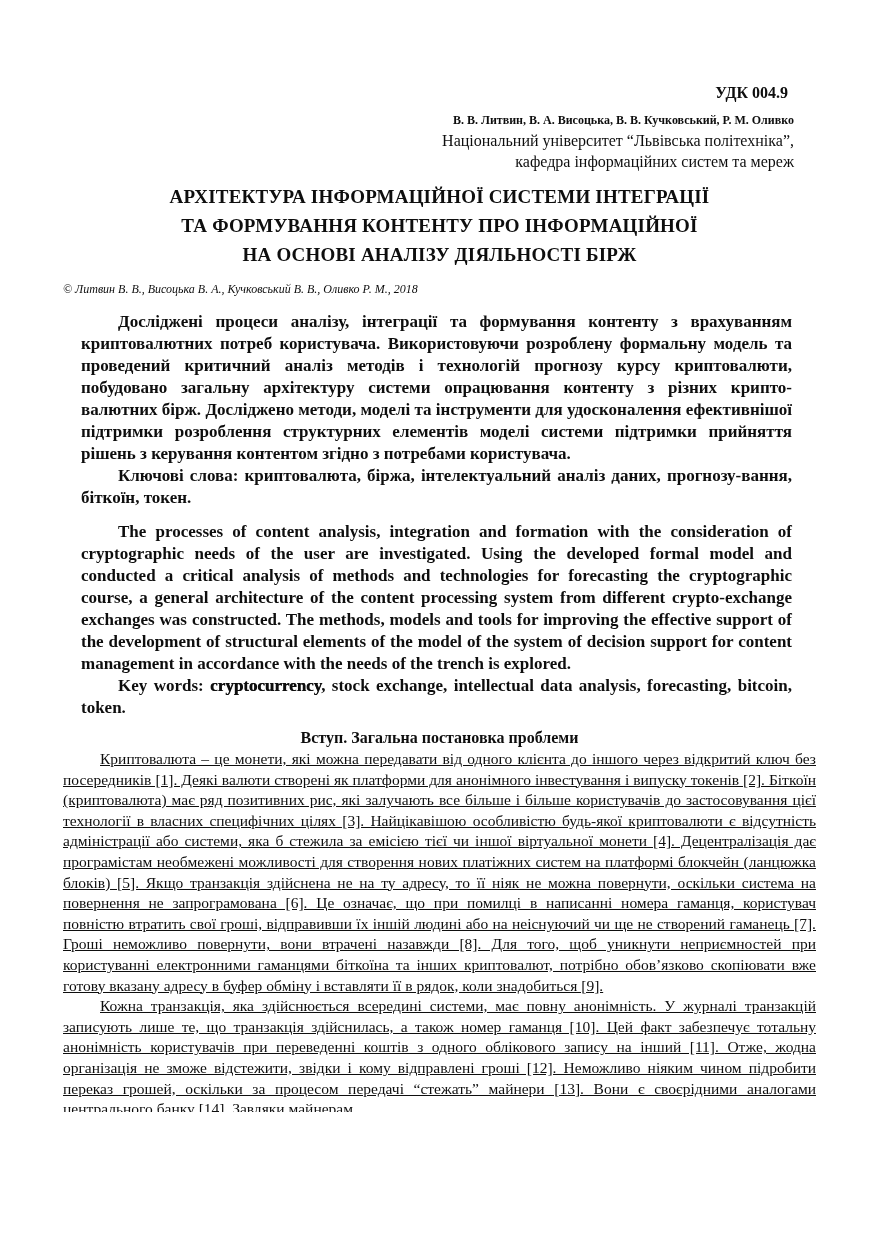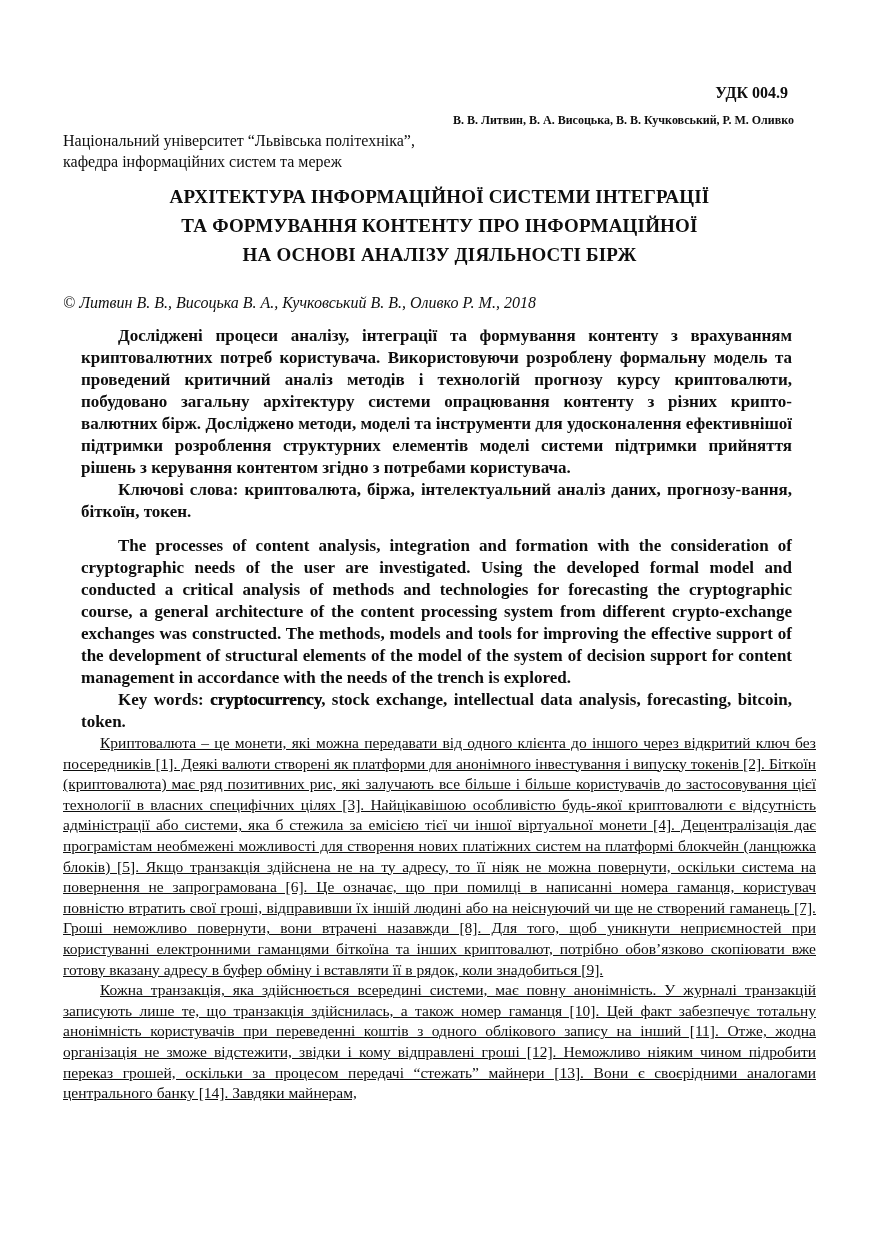--- a/index.html
+++ b/index.html
@@ -7,23 +7,23 @@
     position:relative;
     width:876px;height:1112px;
     background:#ffffff;
     overflow:hidden;
     font-family:"Liberation Serif","DejaVu Serif",serif;
     color:#0e0e0e;
   }
   .content{position:absolute;left:63px;top:84px;width:753px;}
   .udc{text-align:right;padding-right:28px;font-weight:bold;font-size:16px;line-height:18px;}
   .authors{margin-top:9px;text-align:right;padding-right:22px;font-weight:bold;font-size:12px;line-height:19px;}
-  .affil{text-align:left;padding-right:22px;font-size:16px;line-height:21px;}
+  .affil{text-align:right;padding-right:22px;font-size:16px;line-height:21px;}
   .title{margin-top:10px;text-align:center;font-weight:bold;font-size:19px;line-height:29px;letter-spacing:0.2px;}
-  .copyright{margin-top:24px;font-style:italic;font-size:16px;line-height:20px;}
+  .copyright{margin-top:10px;font-style:italic;font-size:12px;line-height:20px;}
   .abstract{margin:12px 24px 0 18px;font-weight:bold;font-size:17px;line-height:22px;text-align:justify;}
   .abstract p{margin:0;text-indent:37px;}
   .abstract.en{margin-top:12px;}
   .xbold{text-shadow:0.45px 0 0 currentColor;}
   .section-heading{margin-top:8px;text-align:center;font-weight:bold;font-size:16px;line-height:22px;}
   .body-par{margin:0;font-size:15.5px;line-height:20.6px;text-align:justify;text-indent:37px;text-decoration:underline;}
   .page-number{position:absolute;top:1144px;left:0;width:100%;text-align:right;font-size:15px;line-height:18px;}
   .repo-footer{
     position:absolute;top:1196px;left:0;width:100%;
     text-align:center;
@@ -56,20 +56,21 @@
     <div class="abstract uk">
       <p>Досліджені процеси аналізу, інтеграції та формування контенту з врахуванням криптовалютних потреб користувача. Використовуючи розроблену формальну модель та проведений критичний аналіз методів і технологій прогнозу курсу криптовалюти, побудовано загальну архітектуру системи опрацювання контенту з різних крипто-валютних бірж. Досліджено методи, моделі та інструменти для удосконалення ефективнішої підтримки розроблення структурних елементів моделі системи підтримки прийняття рішень з керування контентом згідно з потребами користувача.</p>
       <p><span>Ключові слова:</span><span> криптовалюта, біржа, інтелектуальний аналіз даних, прогнозу-вання, біткоїн, токен.</span></p>
     </div>
 
     <div class="abstract en">
       <p>The processes of content analysis, integration and formation with the consideration of cryptographic needs of the user are investigated. Using the developed formal model and conducted a critical analysis of methods and technologies for forecasting the cryptographic course, a general architecture of the content processing system from different crypto-exchange exchanges was constructed. The methods, models and tools for improving the effective support of the development of structural elements of the model of the system of decision support for content management in accordance with the needs of the trench is explored.</p>
       <p><span>Key words: </span><span class="xbold">cryptocurrency</span><span>, stock exchange, intellectual data analysis, forecasting, bitcoin, token.</span></p>
     </div>
 
+    <div class="section-heading">Вступ. Загальна постановка проблеми</div>
 
     <p class="body-par">Криптовалюта – це монети, які можна передавати від одного клієнта до іншого через відкритий ключ без посередників [1]. Деякі валюти створені як платформи для анонімного інвестування і випуску токенів [2]. Біткоїн (криптовалюта) має ряд позитивних рис, які залучають все більше і більше користувачів до застосовування цієї технології в власних специфічних цілях [3]. Найцікавішою особливістю будь-якої криптовалюти є відсутність адміністрації або системи, яка б стежила за емісією тієї чи іншої віртуальної монети [4]. Децентралізація дає програмістам необмежені можливості для створення нових платіжних систем на платформі блокчейн (ланцюжка блоків) [5]. Якщо транзакція здійснена не на ту адресу, то її ніяк не можна повернути, оскільки система на повернення не запрограмована [6]. Це означає, що при помилці в написанні номера гаманця, користувач повністю втратить свої гроші, відправивши їх іншій людині або на неіснуючий чи ще не створений гаманець [7]. Гроші неможливо повернути, вони втрачені назавжди [8]. Для того, щоб уникнути неприємностей при користуванні електронними гаманцями біткоїна та інших криптовалют, потрібно обов’язково скопіювати вже готову вказану адресу в буфер обміну і вставляти її в рядок, коли знадобиться [9].</p>
     <p class="body-par">Кожна транзакція, яка здійснюється всередині системи, має повну анонімність. У журналі транзакцій записують лише те, що транзакція здійснилась, а також номер гаманця [10]. Цей факт забезпечує тотальну анонімність користувачів при переведенні коштів з одного облікового запису на інший [11]. Отже, жодна організація не зможе відстежити, звідки і кому відправлені гроші [12]. Неможливо ніяким чином підробити переказ грошей, оскільки за процесом передачі “стежать” майнери [13]. Вони є своєрідними аналогами центрального банку [14]. Завдяки майнерам,</p>
   </div>
 
   <div class="page-number">43</div>
   <div class="repo-footer">Lviv Polytechnic National University Institutional Repository http://ena.lp.edu.ua</div>
 </div>
 
 </body></html>

